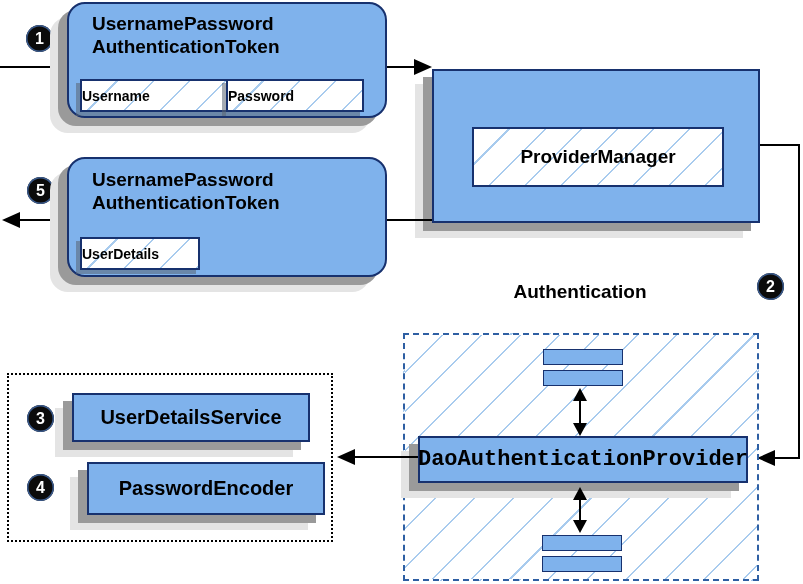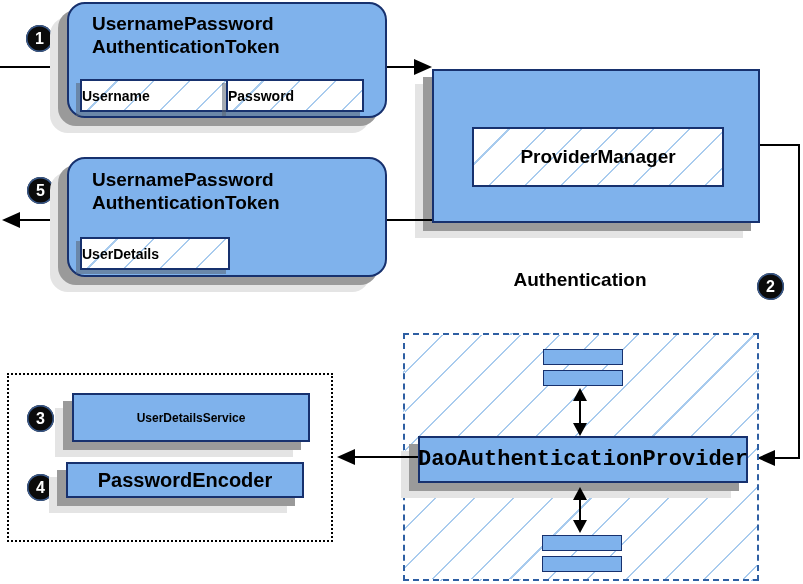--- a/index.html
+++ b/index.html
@@ -34,21 +34,21 @@
   }
   
   .dashedbox{
     border:2px dashed #2E5FA3;box-sizing:border-box;
     background-color:#fff;
     background-image:repeating-linear-gradient(135deg, rgba(0,0,0,0) 0px, rgba(0,0,0,0) 26px, #A8CBEE 26px, #A8CBEE 27.5px);
   }
   .dottedbox{border:2.5px dotted #000;box-sizing:border-box;background:transparent;}
   
   .title2{font-weight:bold;font-size:19px;line-height:23px;text-align:left;padding-left:23px;}
-  .heading{font-weight:bold;font-size:19px;line-height:23px;text-align:center;}
+  .heading{font-weight:bold;font-size:19px;line-height:23px;text-align:center;margin-top:12px;}
   .boxlabel{font-weight:bold;display:flex;align-items:center;justify-content:center;width:100%;height:100%;}
   
   .badge{
     width:27px;height:27px;border-radius:50%;background:#0b0b0b;
     color:#fff;font-weight:bold;font-size:16px;
     display:flex;align-items:center;justify-content:center;
     box-shadow:0 0 0 1.5px #3a5a8c inset;
   }
   
   .hline{background:#000;height:2px;}
@@ -96,21 +96,21 @@
 
   <div class="abs hline" style="left:387px;top:219px;width:45px;"></div>
   <div class="abs hline" style="left:16px;top:219px;width:51px;"></div>
   <div class="abs tri-left" style="left:2px;top:212px;"></div>
 
   <div class="abs bluebox rounded" style="left:67px;top:157px;width:320px;height:120px;">
     <div class="title2" style="margin-top:9px;">
       <div>UsernamePassword</div>
       <div>AuthenticationToken</div>
     </div>
-    <div class="abs fieldbox hatch" style="left:11px;top:78px;width:150px;height:33px;">
+    <div class="abs fieldbox hatch" style="left:11px;top:78px;width:120px;height:33px;">
       <span>UserDetails</span>
     </div>
   </div>
 
   <div class="abs hline" style="left:760px;top:144px;width:40px;"></div>
   <div class="abs vline" style="left:798px;top:144px;height:315px;"></div>
   <div class="abs hline" style="left:774px;top:457px;width:26px;"></div>
   <div class="abs tri-left" style="left:757px;top:450px;"></div>
 
   <div class="abs heading" style="left:470px;top:268px;width:220px;">
@@ -136,20 +136,20 @@
 
   <div class="abs smallbar" style="left:542px;top:535px;width:80px;height:16px;"></div>
   <div class="abs smallbar" style="left:542px;top:556px;width:80px;height:16px;"></div>
 
   <div class="abs hline" style="left:353px;top:456px;width:65px;"></div>
   <div class="abs tri-left" style="left:337px;top:449px;"></div>
 
   <div class="abs dottedbox" style="left:7px;top:373px;width:326px;height:169px;"></div>
 
   <div class="abs bluebox" style="left:72px;top:393px;width:238px;height:49px;">
-    <div class="boxlabel" style="font-size:12px;">UserDetailsService</div>
+    <div class="boxlabel" style="font-size:20px;">UserDetailsService</div>
   </div>
 
-  <div class="abs bluebox" style="left:66px;top:462px;width:238px;height:36px;">
+  <div class="abs bluebox" style="left:87px;top:462px;width:238px;height:53px;">
     <div class="boxlabel" style="font-size:20px;">PasswordEncoder</div>
   </div>
 
 </div>
 
 </body></html>

